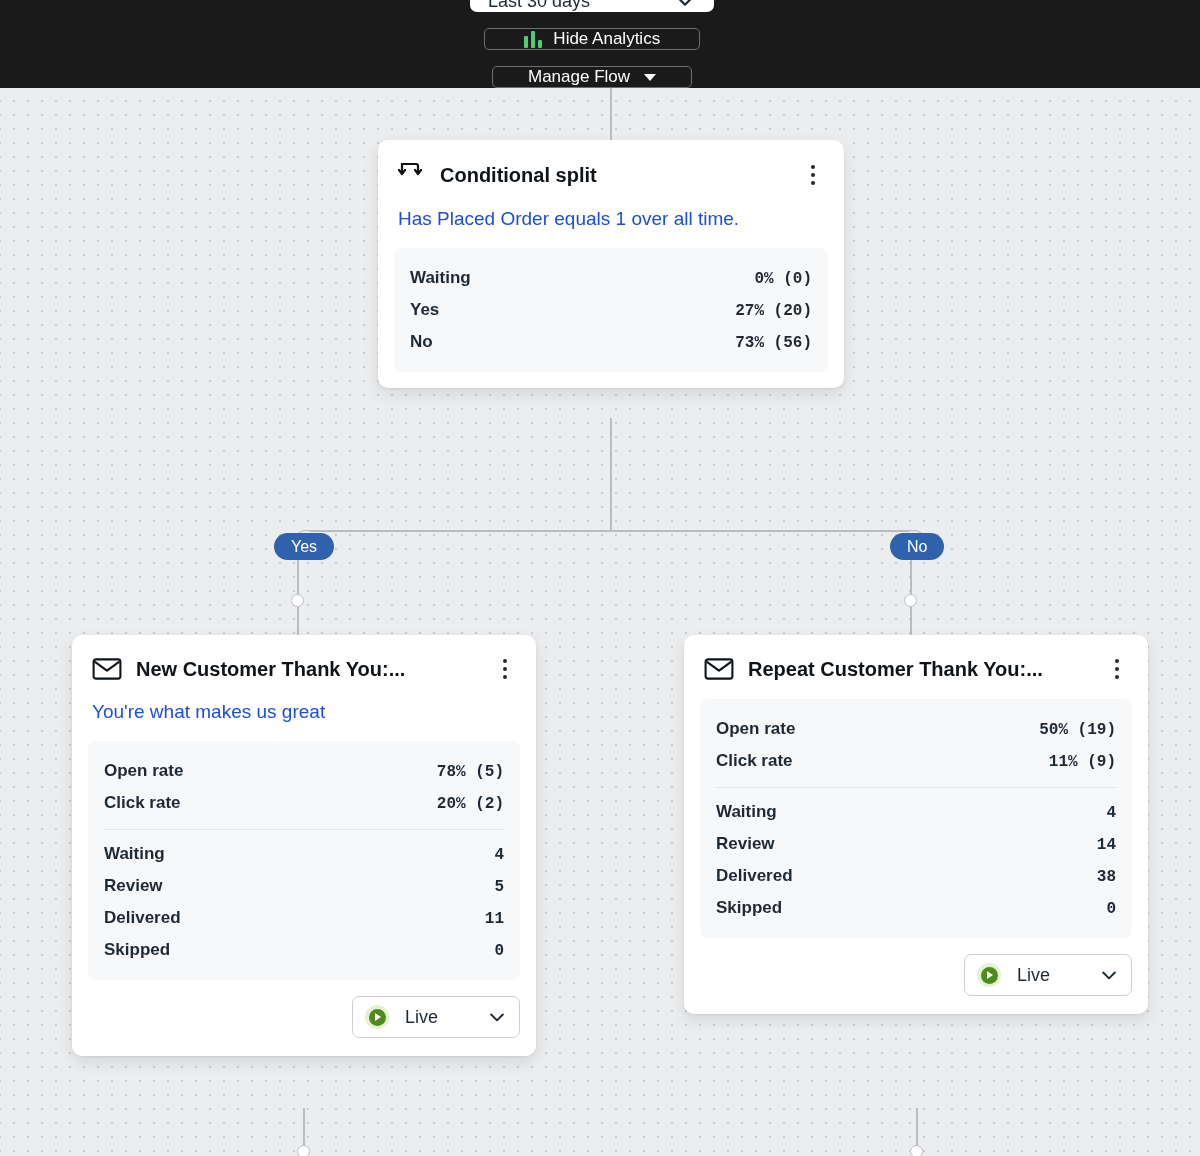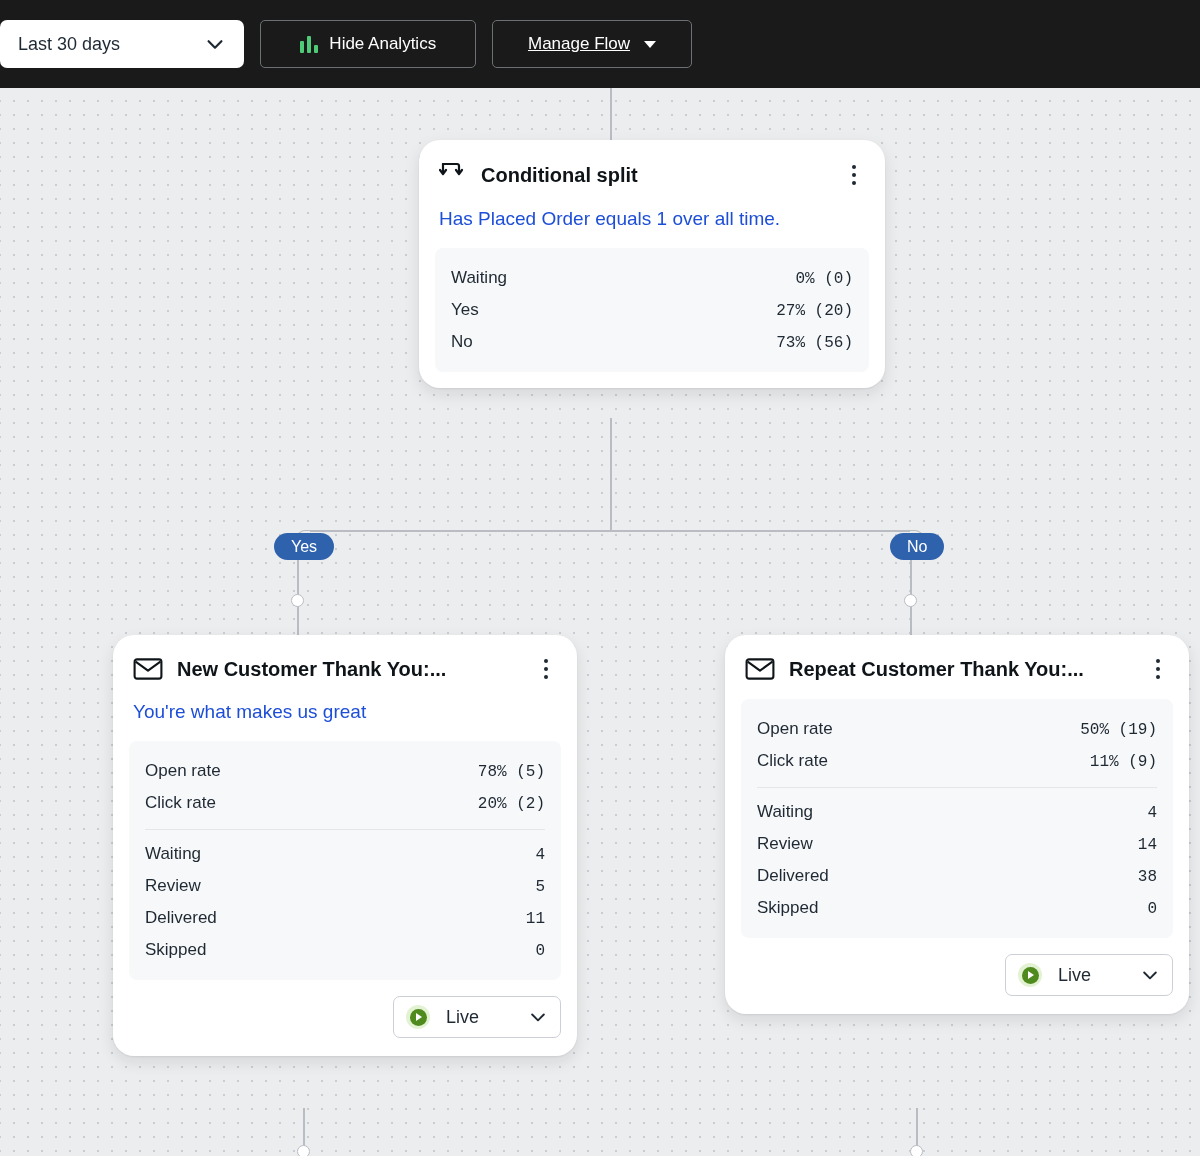--- a/index.html
+++ b/index.html
@@ -19,23 +19,25 @@
 
   
   .topbar {
     position: absolute;
     top: 0; left: 0;
     width: 1200px;
     height: 88px;
     background: #1a1a1a;
     display: flex;
     align-items: center;
-    padding-right: 8px;
+    justify-content: flex-end;
+    padding-right: 16px;
     gap: 16px;
     z-index: 40;
+    flex-direction: column;
   }
 
   .date-select {
     width: 244px;
     height: 48px;
     background: #ffffff;
     border-radius: 7px;
     display: flex;
     align-items: center;
     justify-content: space-between;
@@ -56,21 +58,21 @@
     border-radius: 5px;
     color: #ffffff;
     font-size: 17px;
     display: flex;
     align-items: center;
     justify-content: center;
     gap: 11px;
     cursor: pointer;
   }
   .btn-hide-analytics { width: 216px; }
-  .btn-manage-flow { width: 200px; gap: 14px; text-decoration: underline; }
+  .btn-manage-flow { width: 200px; gap: 14px; }
 
   .bars-icon { display: flex; align-items: flex-end; gap: 2.5px; height: 17px; }
   .bars-icon i { display: block; width: 4.5px; background: #4fca77; border-radius: 1px; }
   .bars-icon i:nth-child(1) { height: 12px; }
   .bars-icon i:nth-child(2) { height: 17px; }
   .bars-icon i:nth-child(3) { height: 8px; }
 
   .caret-down {
     width: 0; height: 0;
     border-left: 6px solid transparent;
@@ -125,24 +127,23 @@
     font-size: 16px;
     z-index: 8;
     padding: 0 17px;
     cursor: pointer;
   }
 
   
   .card {
     position: absolute;
     background: #ffffff;
-    border-radius: 21px;
+    border-radius: 10px;
     box-shadow: 0 1px 2px rgba(16,24,40,.07), 0 6px 16px rgba(16,24,40,.10);
     z-index: 10;
-    margin-left: 41px;
   }
 
   .card-head {
     display: flex;
     align-items: center;
     gap: 14px;
     padding: 22px 20px 0 20px;
   }
   .card-title {
     font-size: 20px;
@@ -175,20 +176,21 @@
     border-radius: 8px;
     padding: 14px 16px;
   }
   .stat-row {
     display: flex;
     align-items: baseline;
     justify-content: space-between;
     padding: 6px 0;
     font-size: 17px;
     color: #1f2933;
+    font-weight: bold;
   }
   .stat-val {
     font-family: "Liberation Mono", "DejaVu Sans Mono", monospace;
     font-size: 16px;
     color: #1f2933;
     white-space: pre;
   }
   .stats-divider {
     height: 1px;
     background: #e4e6ea;

